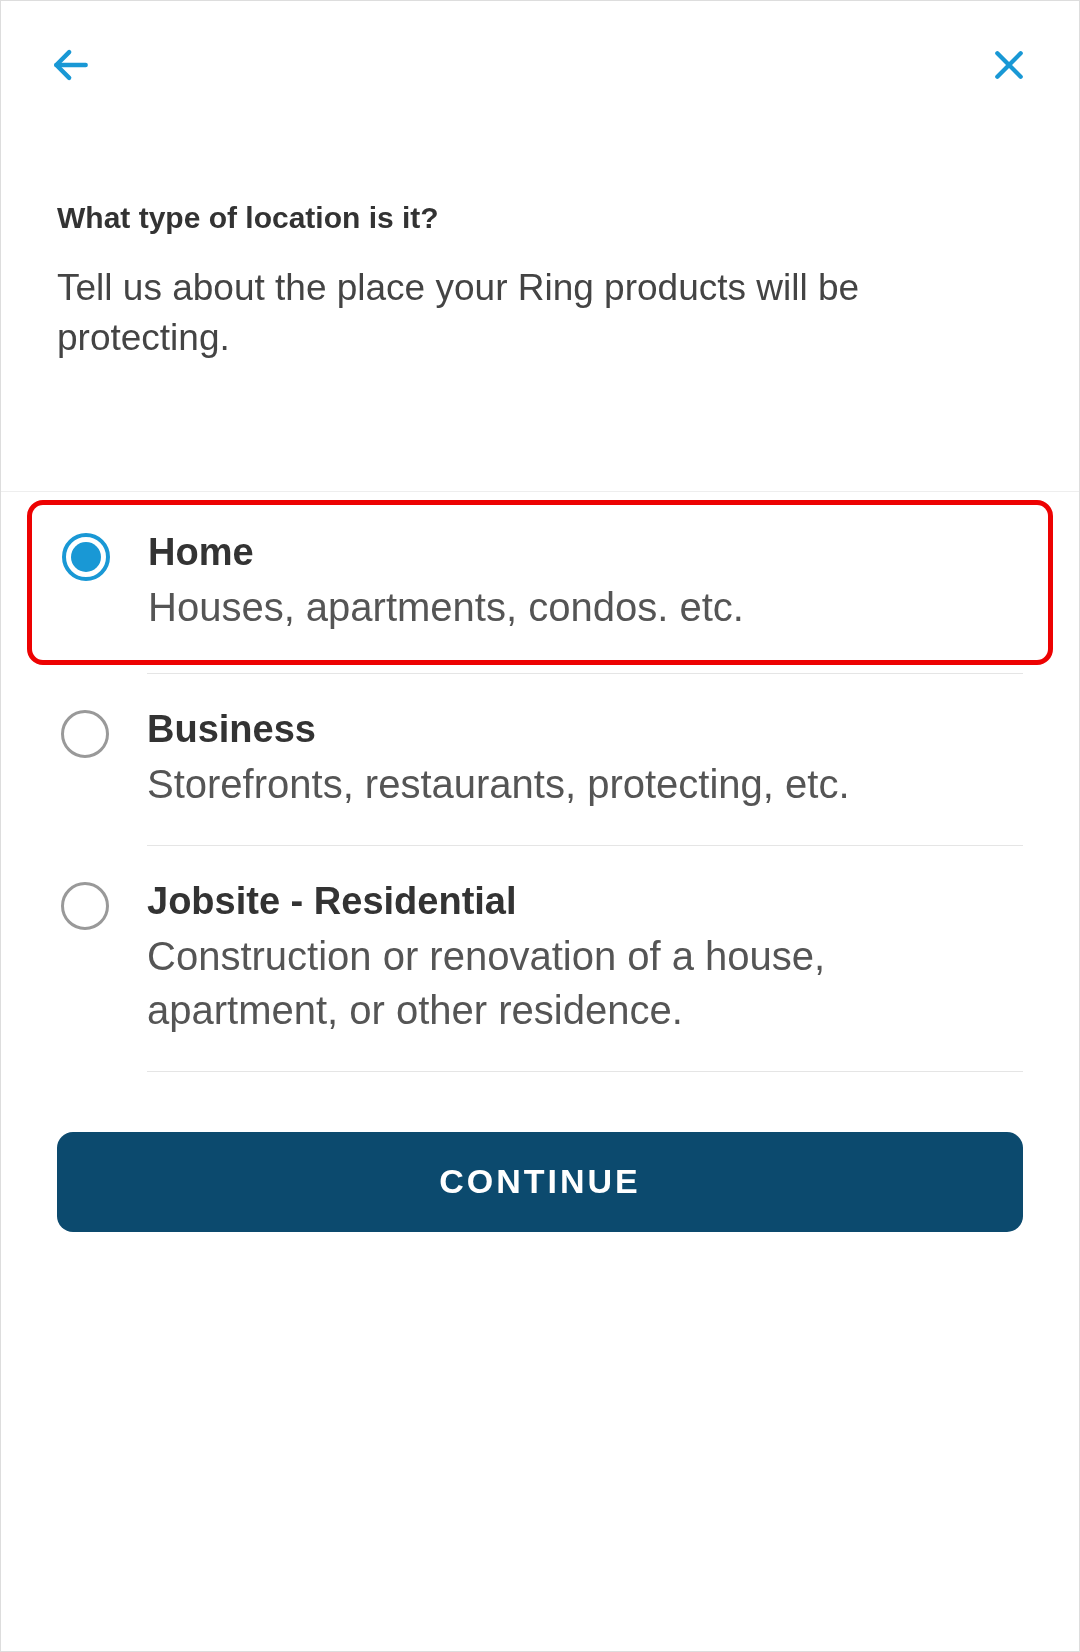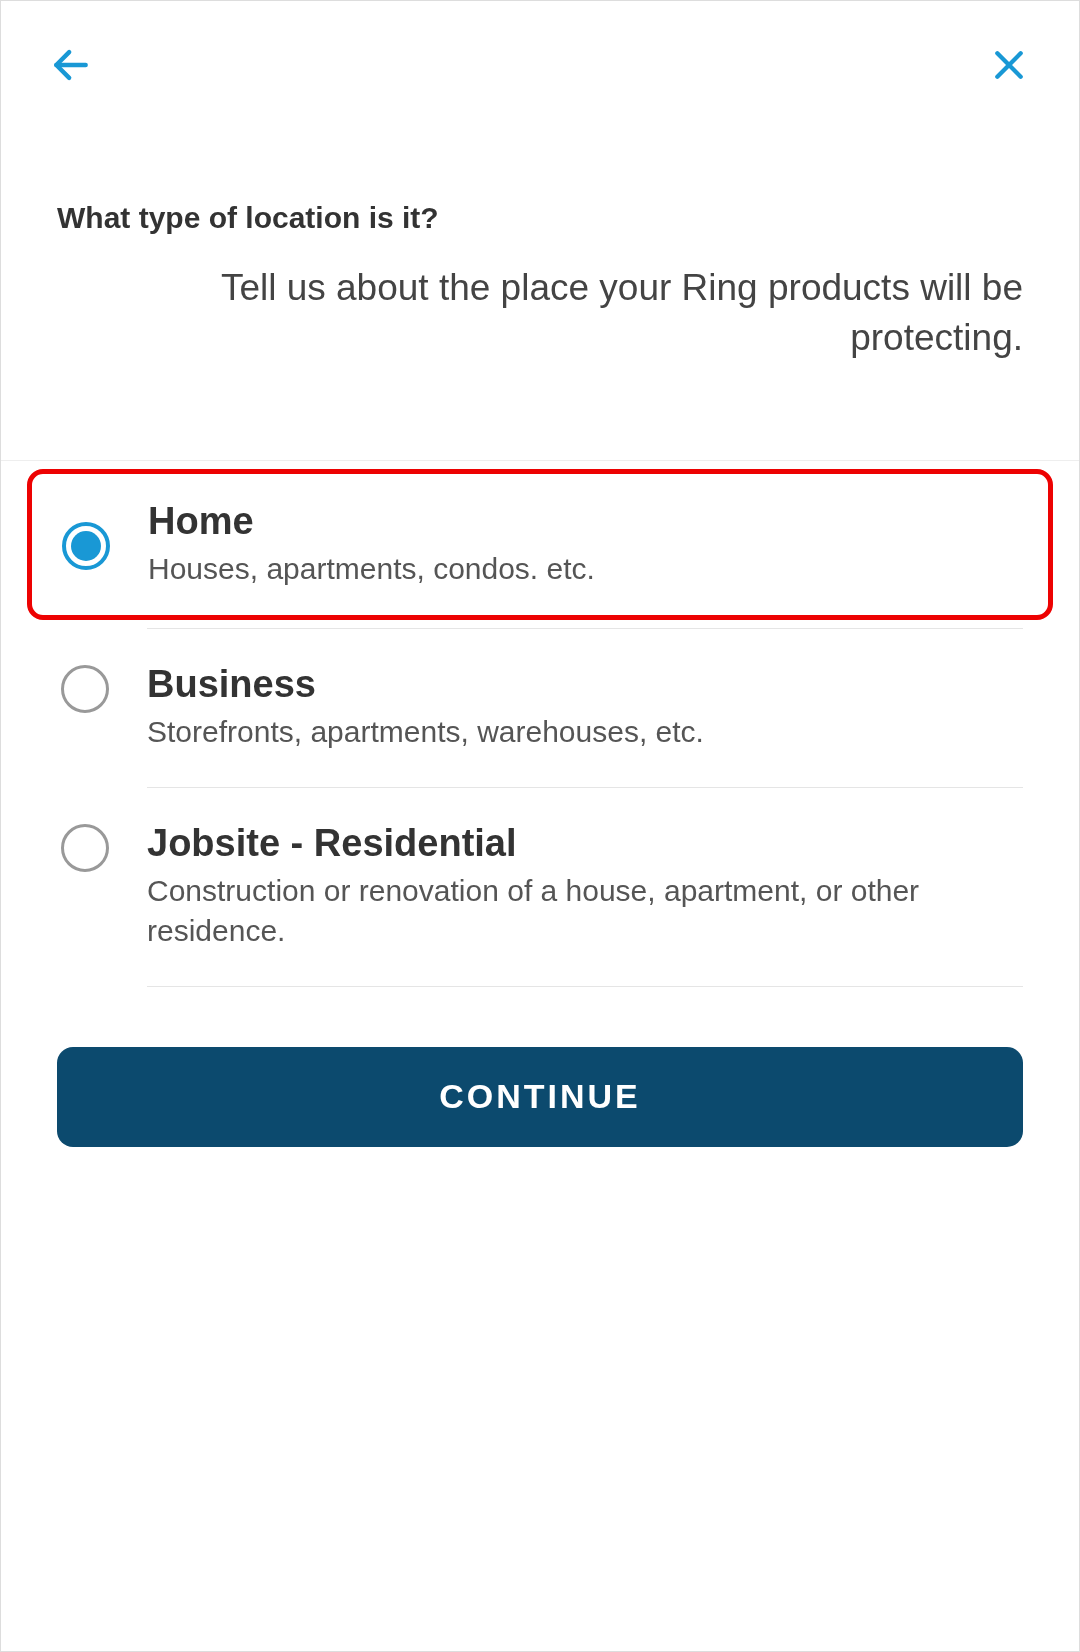--- a/index.html
+++ b/index.html
@@ -55,22 +55,21 @@
       font-size: 30px;
       font-weight: 700;
       color: #333333;
       margin-bottom: 28px;
     }
     .question-subtitle {
       font-size: 37px;
       font-weight: 400;
       color: #444444;
       line-height: 1.35;
-      margin-bottom: 41px;
-      text-align: right;
+      margin-bottom: 72px;
     }
     .learn-more-link {
       font-size: 37px;
       font-weight: 700;
       color: #1998d5;
       cursor: pointer;
       display: inline-block;
     }
     .options-list {
       border-top: 1px solid #eeeeee;
@@ -80,21 +79,20 @@
       align-items: flex-start;
       padding: 34px 56px 34px 60px;
       cursor: pointer;
       position: relative;
     }
     .option-row.highlighted {
       border: 5px solid #ed0202;
       border-radius: 16px;
       margin: 8px 26px 8px 26px;
       padding: 26px 30px 26px 30px;
-      align-items: center;
     }
     .radio-outer {
       width: 48px;
       height: 48px;
       border-radius: 50%;
       border: 3px solid #999999;
       display: flex;
       align-items: center;
       justify-content: center;
       flex-shrink: 0;
@@ -113,21 +111,21 @@
       margin-left: 38px;
       flex: 1;
     }
     .option-title {
       font-size: 38px;
       font-weight: 700;
       color: #333333;
       margin-bottom: 6px;
     }
     .option-desc {
-      font-size: 30px;
+      font-size: 40px;
       font-weight: 400;
       color: #555555;
       line-height: 1.35;
     }
     .divider {
       height: 1px;
       background: #e5e5e5;
       margin-left: 146px;
       margin-right: 56px;
     }
@@ -182,21 +180,21 @@
         <div class="option-desc">Houses, apartments, condos. etc.</div>
       </div>
     </div>
 
     <div class="divider"></div>
 
     <div class="option-row">
       <div class="radio-outer"></div>
       <div class="option-text">
         <div class="option-title">Business</div>
-        <div class="option-desc">Storefronts, apartments, warehouses, etc.</div>
+        <div class="option-desc">Storefronts, restaurants, protecting, etc.</div>
       </div>
     </div>
 
     <div class="divider"></div>
 
     <div class="option-row">
       <div class="radio-outer"></div>
       <div class="option-text">
         <div class="option-title">Jobsite - Residential</div>
         <div class="option-desc">Construction or renovation of a house, apartment, or other residence.</div>

